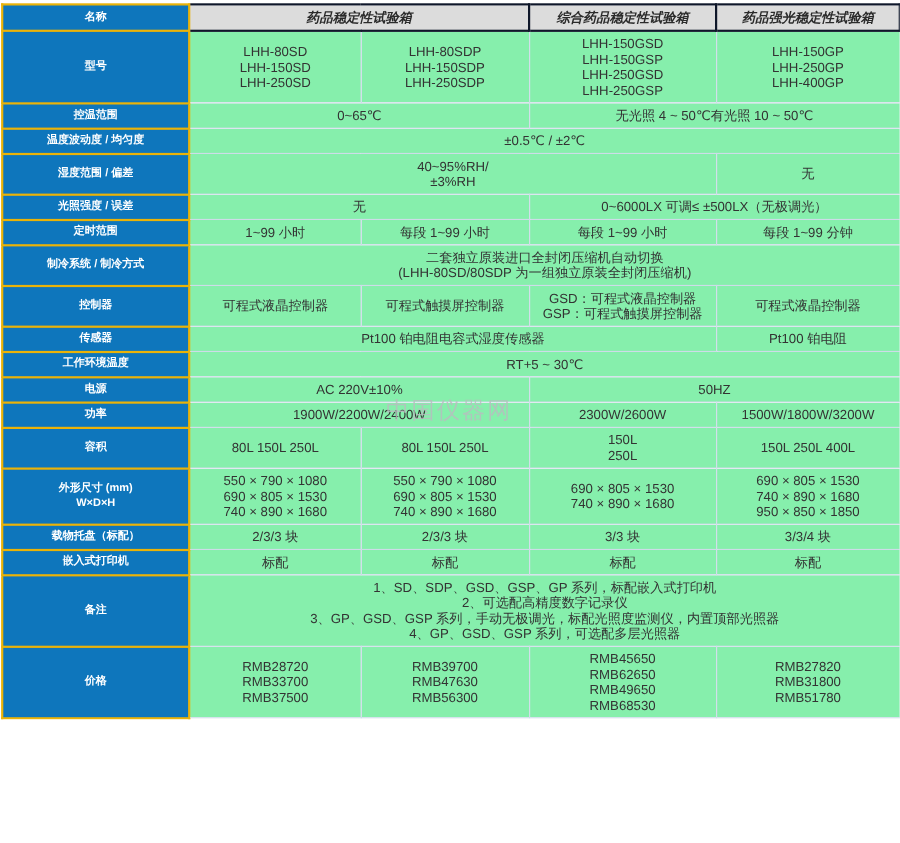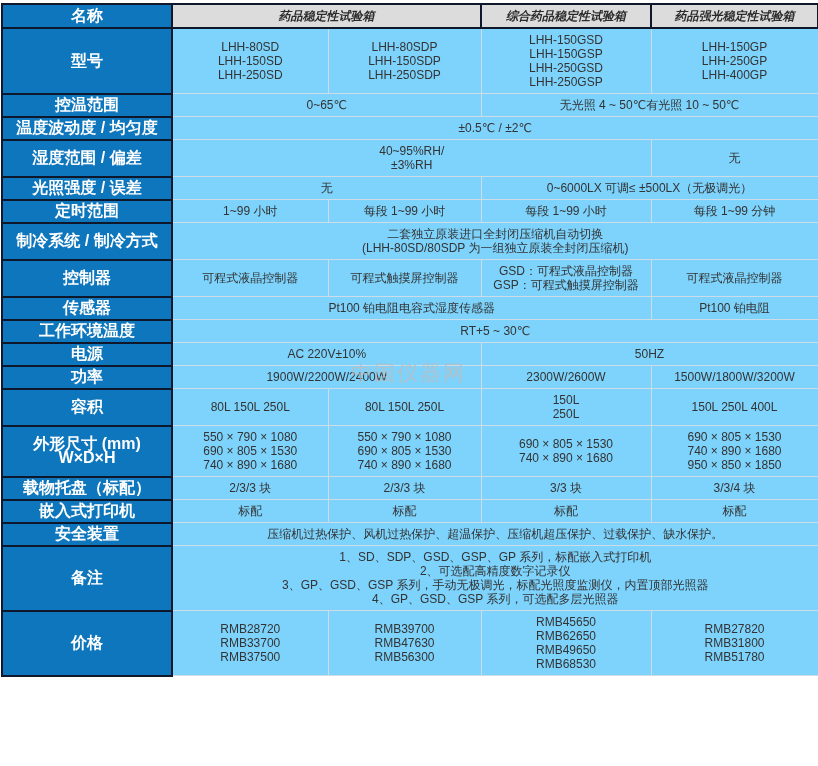--- a/index.html
+++ b/index.html
@@ -17,31 +17,31 @@
   table.spec {
     width: 816px;
     margin: 0 1px;
     border-collapse: collapse;
     table-layout: fixed;
     border: 1px solid var(--border, #cddce8);
   }
   table.spec th.row-label {
     background: var(--label-bg, #0e76bc);
     color: #ffffff;
-    font-size: 16px;
+    font-size: 10px;
     font-weight: bold;
     text-align: center;
     vertical-align: middle;
-    border: 2px solid #0f172a;
+    border: 2px solid #eab308;
     padding: 3px 2px;
     line-height: 14px;
     white-space: pre-line;
   }
   table.spec td {
-    background: #7dd3fc;
+    background: #86efac;
     color: var(--text, #333333);
     font-size: 12px;
     text-align: center;
     vertical-align: middle;
     border: 1px solid var(--border, #cddce8);
     padding: 4px 3px;
     line-height: 14px;
     white-space: pre-line;
     overflow: hidden;
   }
@@ -190,24 +190,20 @@
           <td>3/3/4 块</td>
         </tr>
         <tr>
           <th class="row-label">嵌入式打印机</th>
           <td>标配</td>
           <td>标配</td>
           <td>标配</td>
           <td>标配</td>
         </tr>
         <tr>
-          <th class="row-label">安全装置</th>
-          <td colspan="4">压缩机过热保护、风机过热保护、超温保护、压缩机超压保护、过载保护、缺水保护。</td>
-        </tr>
-        <tr>
           <th class="row-label">备注</th>
           <td colspan="4">1、SD、SDP、GSD、GSP、GP 系列，标配嵌入式打印机
 2、可选配高精度数字记录仪
 3、GP、GSD、GSP 系列，手动无极调光，标配光照度监测仪，内置顶部光照器
 4、GP、GSD、GSP 系列，可选配多层光照器</td>
         </tr>
         <tr>
           <th class="row-label">价格</th>
           <td>RMB28720
 RMB33700

